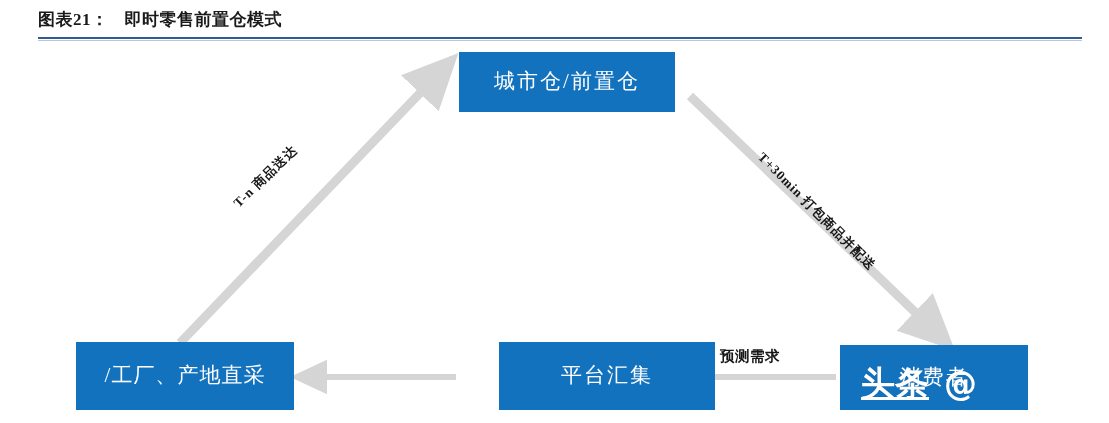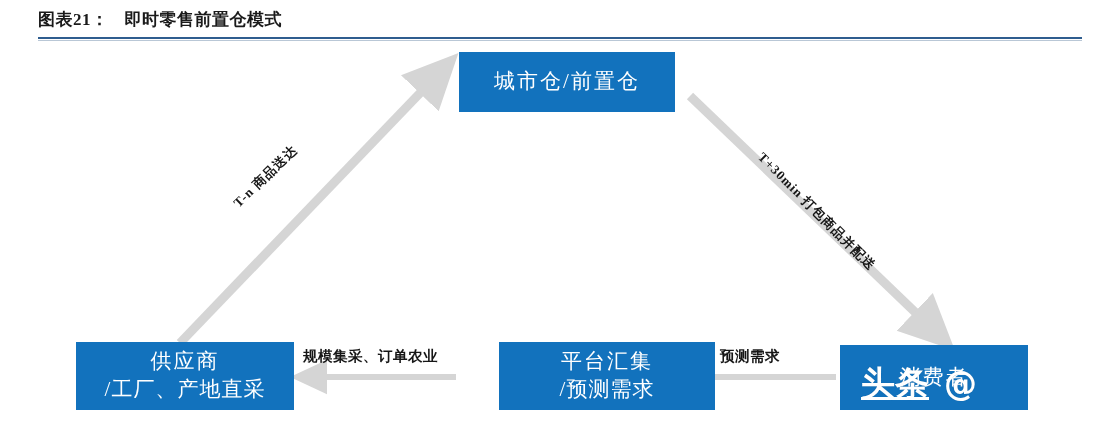--- a/index.html
+++ b/index.html
@@ -176,38 +176,35 @@
     <line x1="456" y1="377" x2="302" y2="377" stroke="#d5d5d5" stroke-width="6" marker-end="url(#ah)"></line>
 
     <line x1="836" y1="377" x2="684" y2="377" stroke="#d5d5d5" stroke-width="6" marker-end="url(#ah)"></line>
   </svg>
 
   <div class="node" id="node-city">
     <span class="line1">城市仓/前置仓</span>
   </div>
 
   <div class="node" id="node-supplier">
-    <span class="line1">供应商</span>
     <span class="line2">/工厂、产地直采</span>
   </div>
 
   <div class="node" id="node-platform">
     <span class="line1">平台汇集</span>
-    <span class="line2">/预测需求</span>
   </div>
 
   <div class="node" id="node-consumer">
     <span class="line1">消费者</span>
   </div>
 
   <div class="edge-label" id="label-left-diag">T-n 商品送达</div>
 
   <div class="edge-label" id="label-right-diag">T+30min 打包商品并配送</div>
 
-  <div class="edge-label" id="label-bulk">规模集采、订单农业</div>
 
   <div class="edge-label" id="label-data">预测需求</div>
 
   <div id="watermark">
     <span class="wm-toutiao">头条</span>
     <span class="wm-at">@</span>
   </div>
 
 </div>
 

